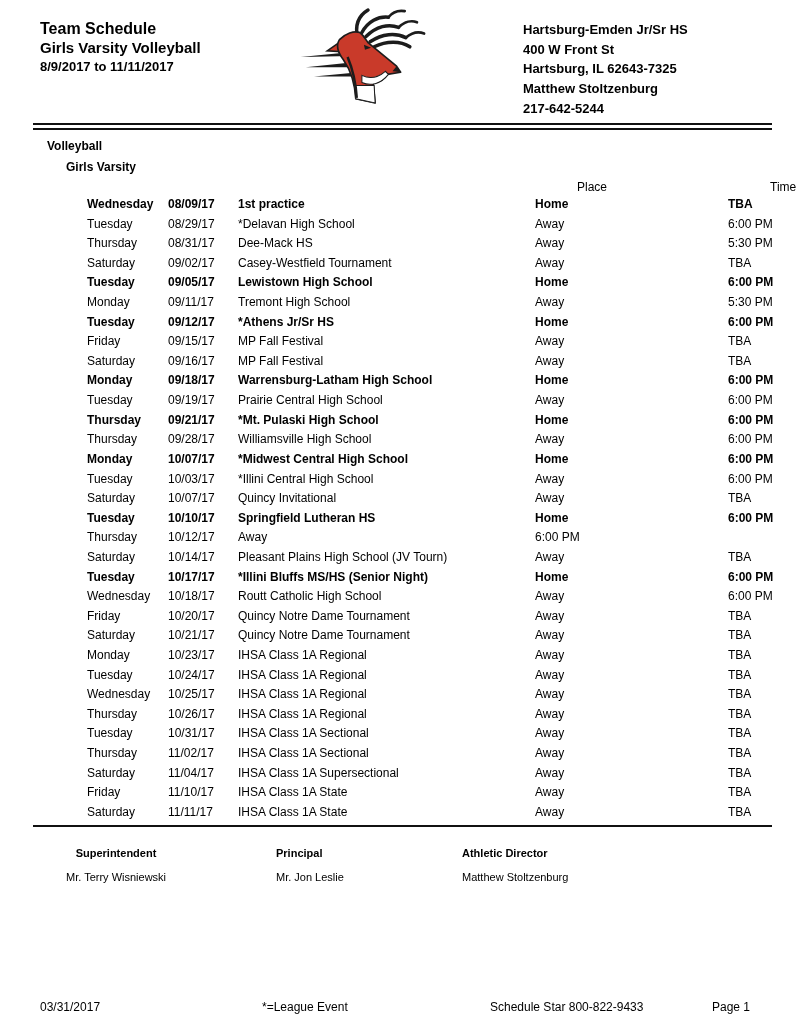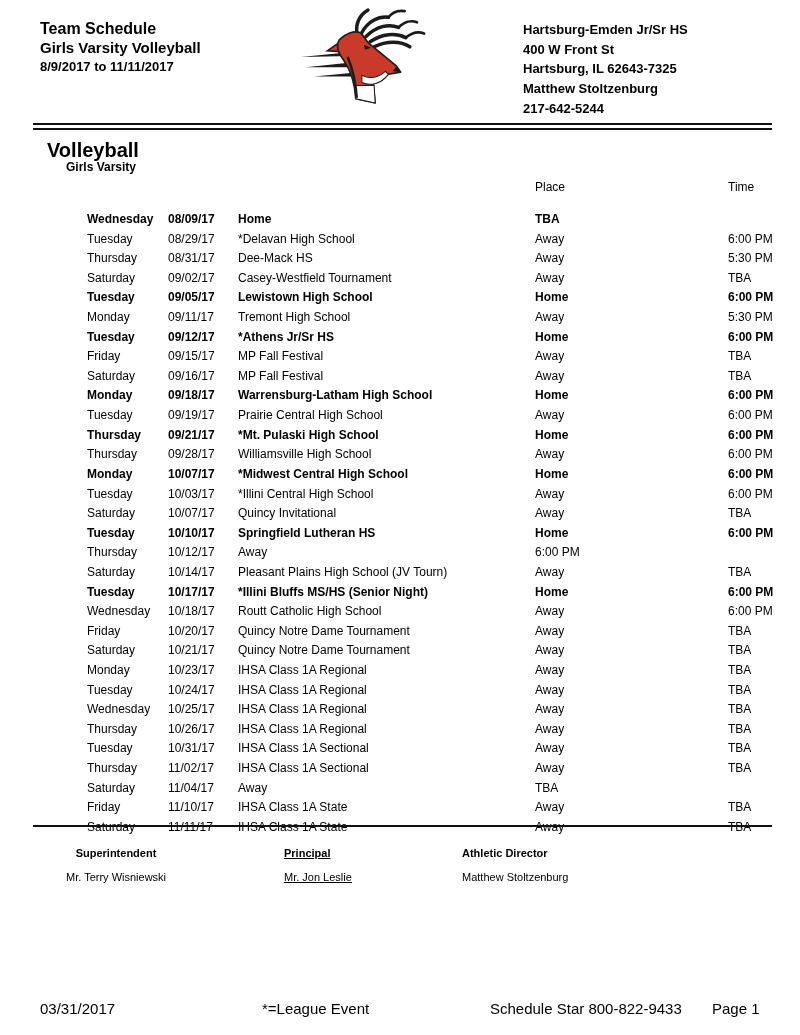--- a/index.html
+++ b/index.html
@@ -18,48 +18,48 @@
 
   .hdr-right { position:absolute; left:523px; top:20px; }
   .hdr-right div { font-size:13px; font-weight:bold; line-height:19.7px; }
 
   .logo { position:absolute; left:300px; top:6px; width:134px; height:102px; }
 
   .rule-a { position:absolute; left:33px; top:123px; width:739px; height:2.4px; background:#111; }
   .rule-b { position:absolute; left:33px; top:128px; width:739px; height:1.8px; background:#111; }
 
   
-  .sport { position:absolute; left:47px; top:139px; font-size:20px; font-weight:bold; }
+  .sport { position:absolute; left:47px; top:139px; font-size:12px; font-weight:bold; }
   .team  { position:absolute; left:66px; top:160px; font-size:12px; font-weight:bold; }
 
   
-  .col-hdr { position:absolute; font-size:12px; top:180px; }
+  .col-hdr { position:absolute; font-size:12px; top:180px;margin-left:42px; }
   .col-hdr.place { left:535px; }
   .col-hdr.time  { left:728px; }
 
-  .rows { position:absolute; left:87px; top:210px; width:705px; font-size:12px; }
+  .rows { position:absolute; left:87px; top:195px; width:705px; font-size:12px; }
   .srow {
     display:grid;
     grid-template-columns:81px 70px 297px 193px 64px;
     height:19.62px; line-height:19.62px; white-space:nowrap;
   }
   .srow.bold { font-weight:bold; }
 
   .rule-c { position:absolute; left:33px; top:825px; width:739px; height:2.4px; background:#111; }
 
   
   .official { position:absolute; top:847px; font-size:11px; }
   .official .o-title { font-weight:bold; }
   .official .o-name  { margin-top:12px; }
   .off-0 { left:66px;text-align:center; }
-  .off-1 { left:284px;text-decoration:underline; }
+  .off-1 { left:276px; }
   .off-2 { left:462px; }
 
   
-  .foot { position:absolute; top:1000px; font-size:15px; }
+  .foot { position:absolute; top:1000px; font-size:12px; }
   .f-date   { left:40px; }
   .f-legend { left:262px; }
   .f-vendor { left:490px; }
   .f-page   { left:712px; }
 </style>
 </head>
 <body>
 
 <div class="page">
 
@@ -116,20 +116,21 @@
   <div class="sport">Volleyball</div>
   <div class="team">Girls Varsity</div>
 
   <div class="col-hdr place">Place</div>
   <div class="col-hdr time">Time</div>
 
   <div class="rows">
     <div class="srow bold">
       <span>Wednesday</span>
       <span>08/09/17</span>
+      <span>1st practice</span>
       <span>Home</span>
       <span>TBA</span>
     </div>
 
     <div class="srow">
       <span>Tuesday</span>
       <span>08/29/17</span>
       <span>*Delavan High School</span>
       <span>Away</span>
       <span>6:00 PM</span>
@@ -346,20 +347,21 @@
       <span>Thursday</span>
       <span>11/02/17</span>
       <span>IHSA Class 1A Sectional</span>
       <span>Away</span>
       <span>TBA</span>
     </div>
 
     <div class="srow">
       <span>Saturday</span>
       <span>11/04/17</span>
+      <span>IHSA Class 1A Supersectional</span>
       <span>Away</span>
       <span>TBA</span>
     </div>
 
     <div class="srow">
       <span>Friday</span>
       <span>11/10/17</span>
       <span>IHSA Class 1A State</span>
       <span>Away</span>
       <span>TBA</span>

